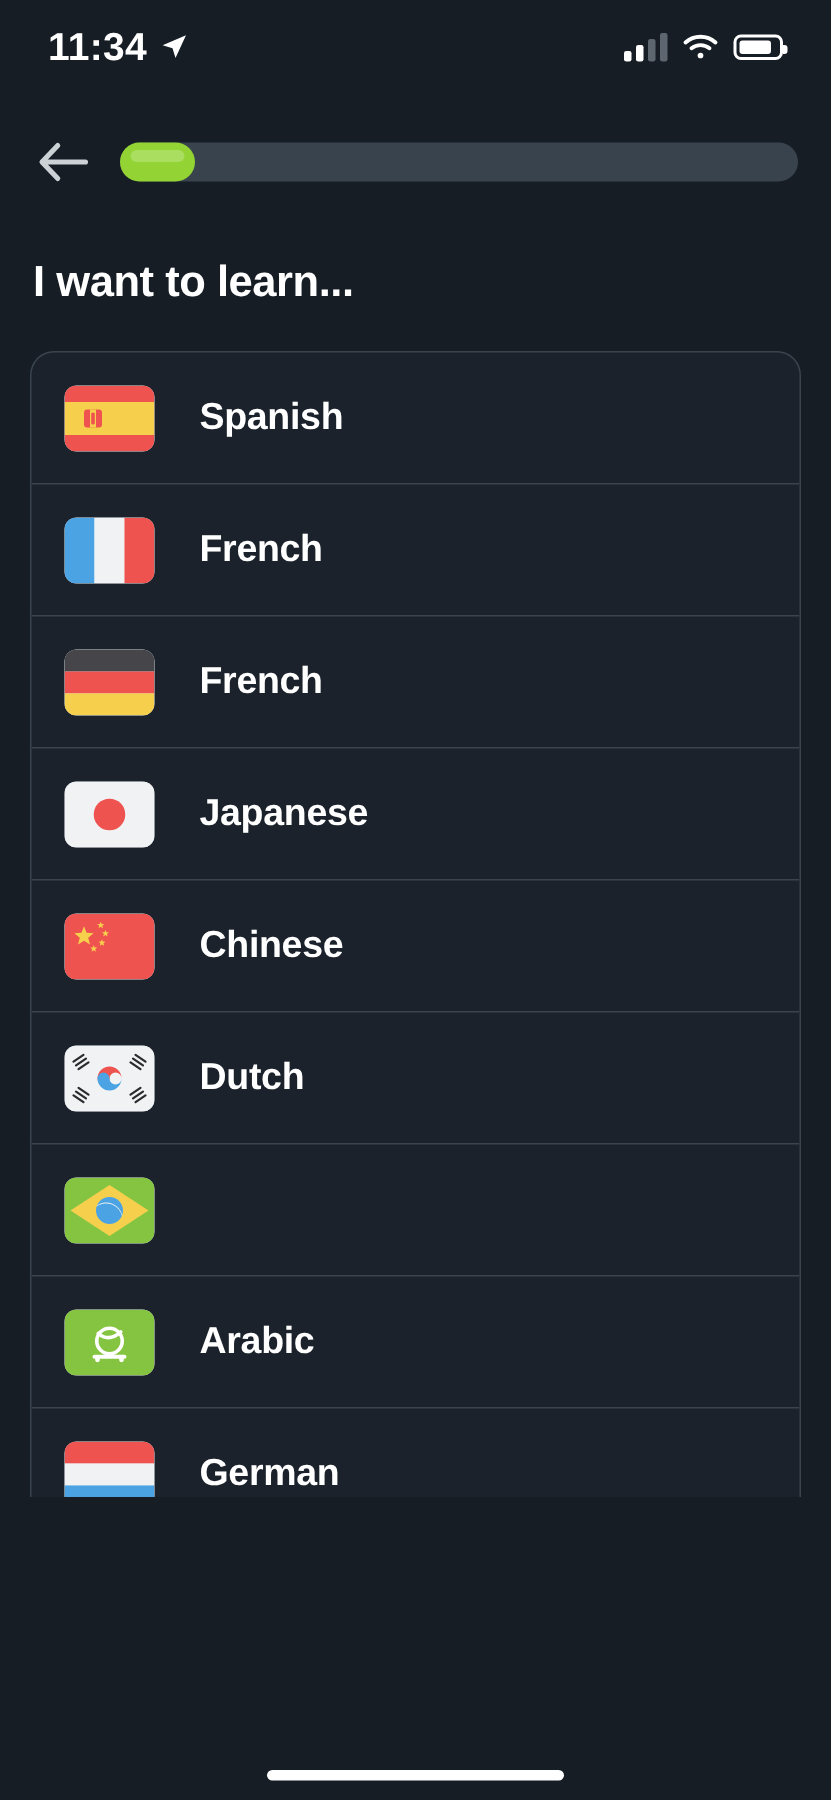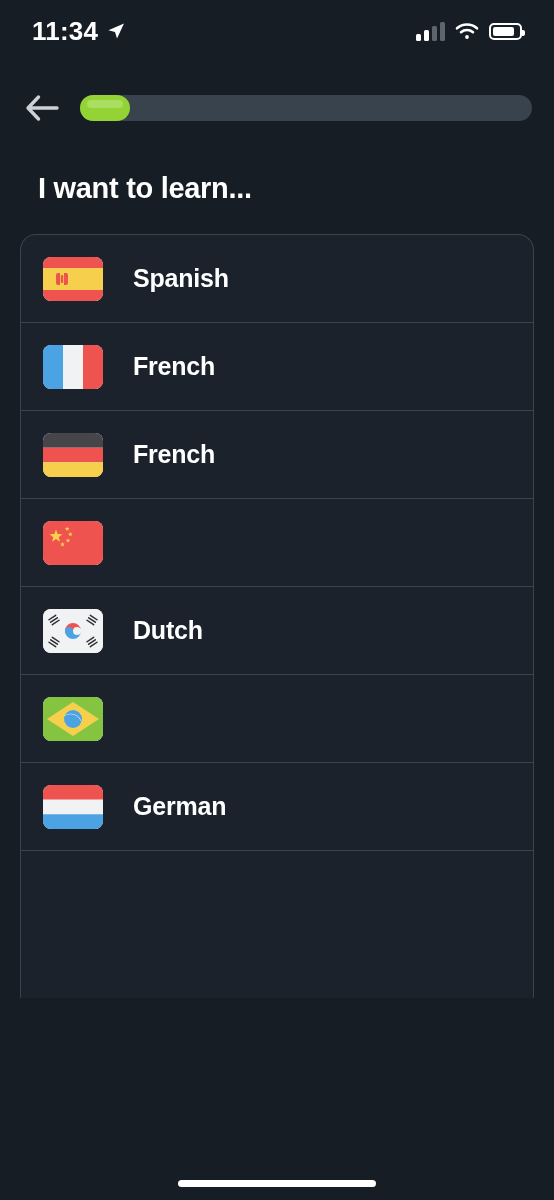--- a/index.html
+++ b/index.html
@@ -51,21 +51,21 @@
     background: #93d333; border-radius: 13px;
   }
   .progress-shine {
     position: absolute; left: 7px; top: 5px; height: 8px; right: 7px;
     background: #a9de60; border-radius: 5px;
   }
 
   
   .page-title {
     position: absolute; top: 172px; left: 22px;
-    color: #ffffff; font-size: 29px; font-weight: 700; letter-spacing: -.3px; margin-left: 16px;
+    color: #ffffff; font-size: 29px; font-weight: 700; letter-spacing: -.3px;
   }
 
   
   .list-card {
     position: absolute; top: 234px; left: 20px; width: 514px; height: 764px;
     background: #1b222b;
     border: 1.5px solid #3a444f;
     border-bottom: none;
     border-radius: 16px 16px 0 0;
     overflow: hidden;
@@ -157,29 +157,37 @@
       <div class="row">
         <div class="flag"><svg width="60" height="44" viewBox="0 0 60 44" preserveAspectRatio="none">
             <rect width="60" height="14.7" fill="#46464a"></rect>
         <rect y="14.7" width="60" height="14.6" fill="#ef5350"></rect>
         <rect y="29.3" width="60" height="14.7" fill="#f6d04d"></rect>
           </svg></div>
         <div class="row-label">French</div>
       </div>
       <div class="row">
         <div class="flag"><svg width="60" height="44" viewBox="0 0 60 44" preserveAspectRatio="none">
+            <rect width="60" height="44" fill="#f0f2f4"></rect>
+        <circle cx="30" cy="22" r="10.5" fill="#ef5350"></circle>
+          </svg></div>
+        <div class="row-label">Japanese</div>
+      </div>
+      <div class="row">
+        <div class="flag"><svg width="60" height="44" viewBox="0 0 60 44" preserveAspectRatio="none">
             <rect width="60" height="44" fill="#ef5350"></rect>
         <g fill="#f6d04d">
           <path d="M13 8.5 l1.7 4.4 4.7.3 -3.6 3 1.2 4.5 -4-2.6 -4 2.6 1.2-4.5 -3.6-3 4.7-.3z"></path>
           <path d="M24 6 l.8 2 2.2.1 -1.7 1.4 .6 2.1 -1.9-1.2 -1.9 1.2 .6-2.1 -1.7-1.4 2.2-.1z" transform="scale(.78) translate(7,1)"></path>
           <path d="M28 13 l.8 2 2.2.1 -1.7 1.4 .6 2.1 -1.9-1.2 -1.9 1.2 .6-2.1 -1.7-1.4 2.2-.1z" transform="scale(.78) translate(7,1)"></path>
           <path d="M27 21 l.8 2 2.2.1 -1.7 1.4 .6 2.1 -1.9-1.2 -1.9 1.2 .6-2.1 -1.7-1.4 2.2-.1z" transform="scale(.78) translate(5,1)"></path>
           <path d="M21 26 l.8 2 2.2.1 -1.7 1.4 .6 2.1 -1.9-1.2 -1.9 1.2 .6-2.1 -1.7-1.4 2.2-.1z" transform="scale(.78) translate(4,1)"></path>
         </g>
           </svg></div>
+        <div class="row-label">Chinese</div>
       </div>
       <div class="row">
         <div class="flag"><svg width="60" height="44" viewBox="0 0 60 44" preserveAspectRatio="none">
             <rect width="60" height="44" fill="#f0f2f4"></rect>
         <g>
           <path d="M22 22 a8 8 0 0 1 16 0 a4 4 0 0 0 -8 0 a4 4 0 0 1 -8 0z" fill="#ef5350"></path>
           <path d="M22 22 a8 8 0 0 0 16 0 a4 4 0 0 1 -8 0 a4 4 0 0 0 -8 0z" fill="#4ba3e3"></path>
         </g>
         <g stroke="#2c2c2e" stroke-width="1.5" stroke-linecap="round">
           <g transform="rotate(-34 11 11)">
@@ -209,20 +217,33 @@
       <div class="row">
         <div class="flag"><svg width="60" height="44" viewBox="0 0 60 44" preserveAspectRatio="none">
             <rect width="60" height="44" fill="#85c441"></rect>
         <path d="M30 5 L56 22 L30 39 L4 22 Z" fill="#f6d04d"></path>
         <circle cx="30" cy="22" r="9" fill="#4ba3e3"></circle>
         <path d="M21.6 18.6 A11 11 0 0 1 38.6 25.4 L38.4 26 A11 11 0 0 0 21.4 19.2 Z" fill="#f0f2f4"></path>
           </svg></div>
       </div>
       <div class="row">
         <div class="flag"><svg width="60" height="44" viewBox="0 0 60 44" preserveAspectRatio="none">
+            <rect width="60" height="44" fill="#85c441"></rect>
+        <g fill="none" stroke="#ffffff" stroke-width="2.4" stroke-linecap="round">
+          <circle cx="30" cy="21" r="8.5"></circle>
+          <path d="M22.5 16 q7 6 15 -1"></path>
+        </g>
+        <path d="M20 31.5 h20" stroke="#ffffff" stroke-width="2.6" stroke-linecap="round"></path>
+        <circle cx="22" cy="33.5" r="1.6" fill="#ffffff"></circle>
+        <circle cx="38" cy="33.5" r="1.6" fill="#ffffff"></circle>
+          </svg></div>
+        <div class="row-label">Arabic</div>
+      </div>
+      <div class="row">
+        <div class="flag"><svg width="60" height="44" viewBox="0 0 60 44" preserveAspectRatio="none">
             <rect width="60" height="14.7" fill="#ef5350"></rect>
         <rect y="14.7" width="60" height="14.6" fill="#f0f2f4"></rect>
         <rect y="29.3" width="60" height="14.7" fill="#4ba3e3"></rect>
           </svg></div>
         <div class="row-label">German</div>
       </div>
     </div>
 
   <div class="home-indicator"></div>
 </div>

